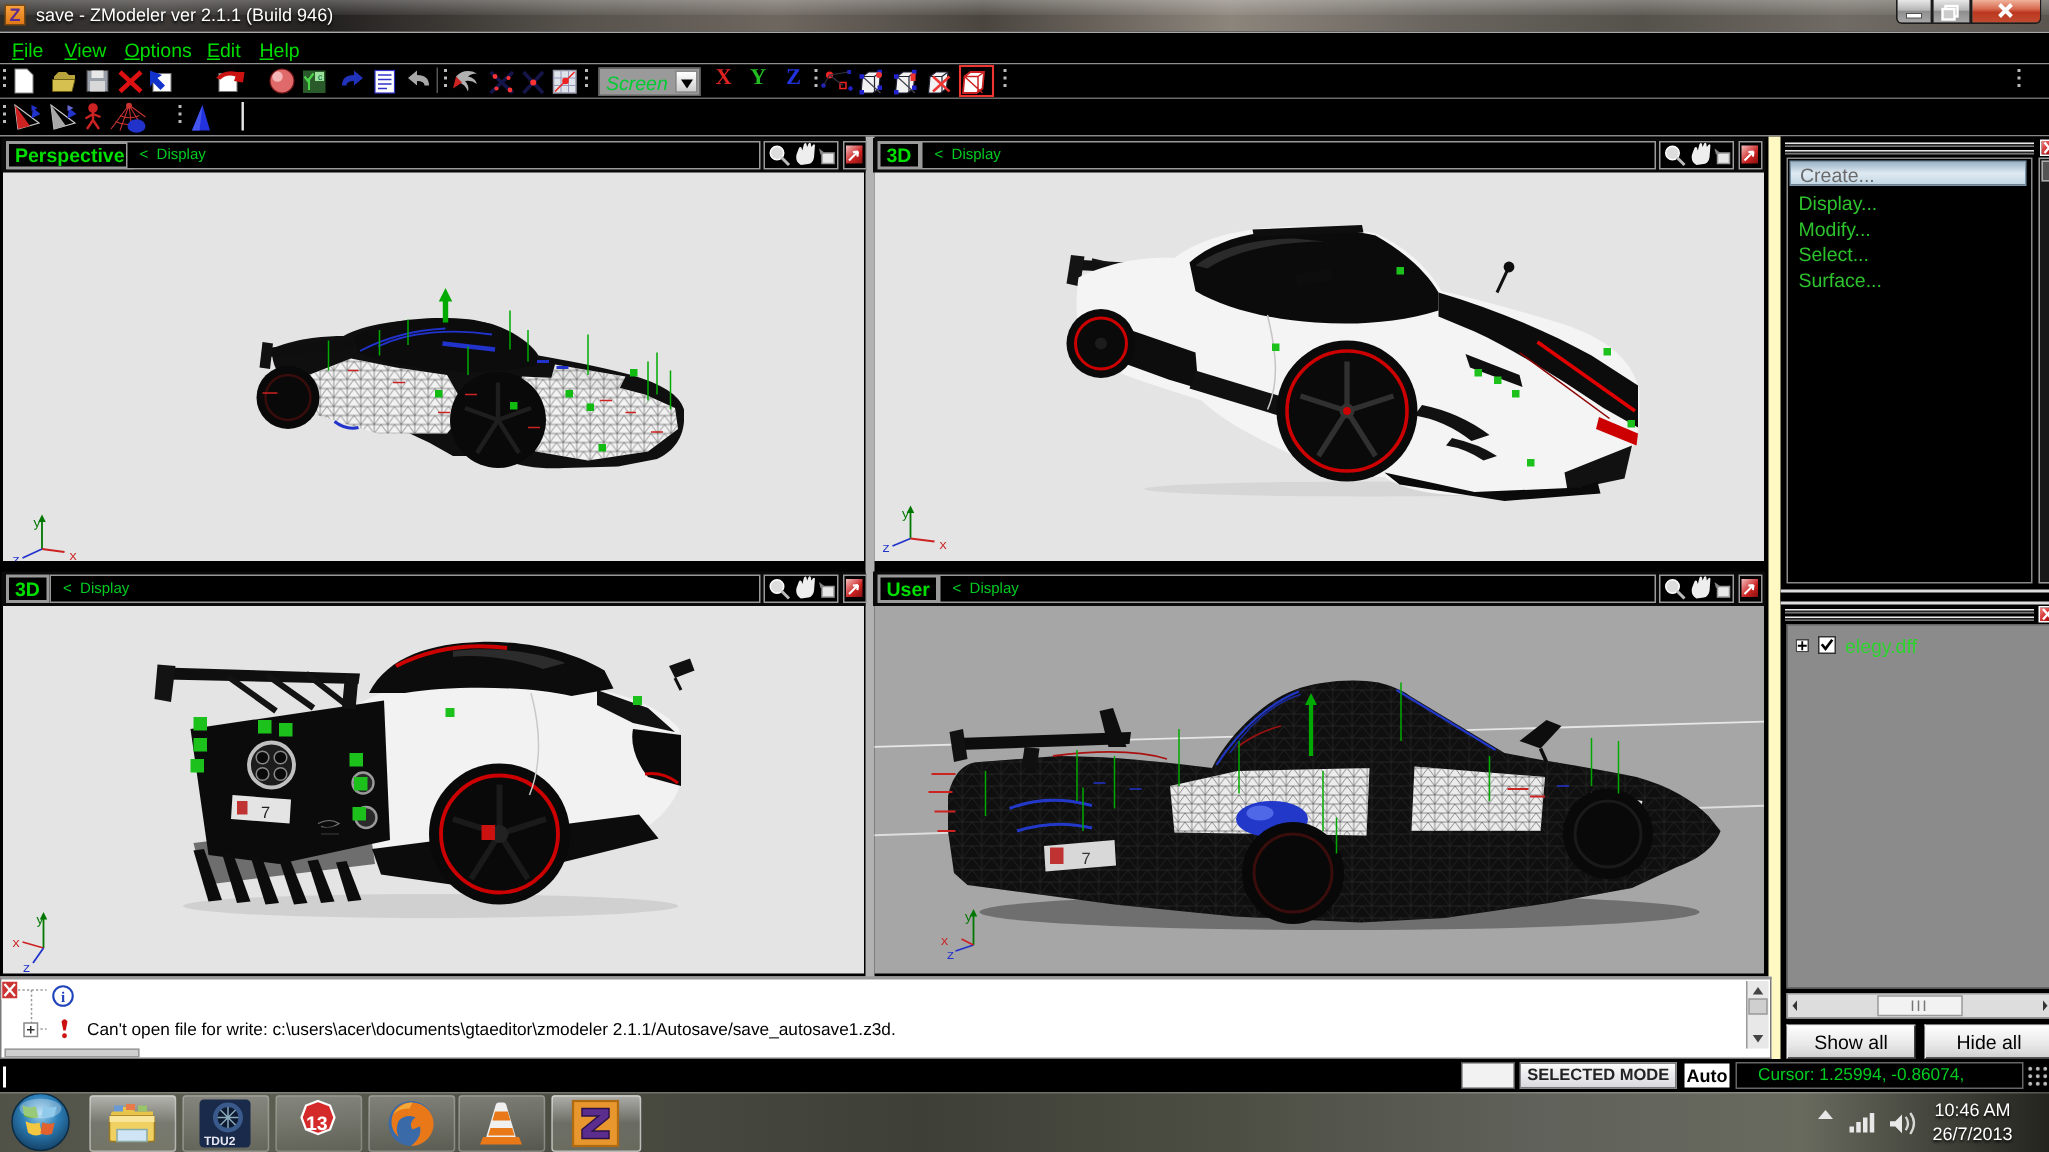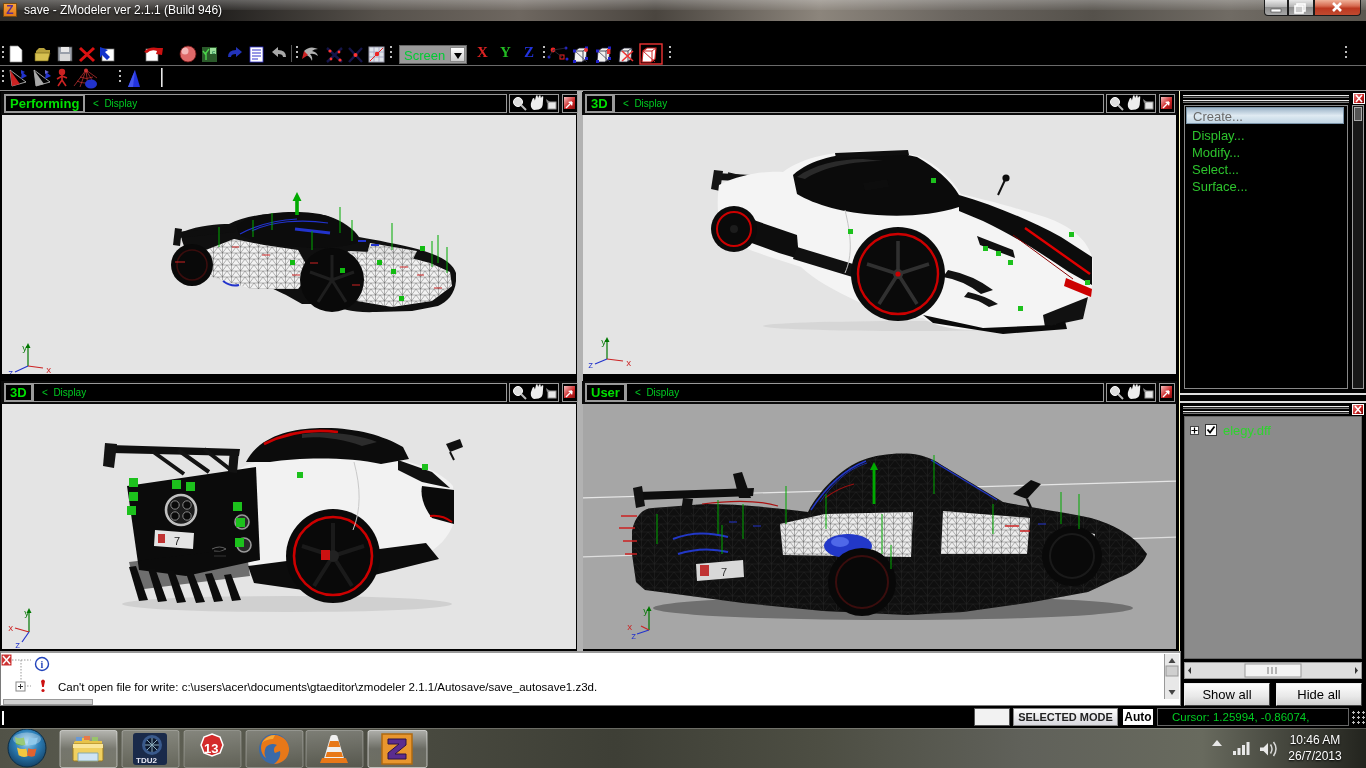--- a/index.html
+++ b/index.html
@@ -20,35 +20,35 @@
 #btnclose{left:1314px;width:47px;border-radius:0 0 4px 0;
  background:linear-gradient(180deg,#f0b29a 0%,#d66a50 40%,#bc3820 55%,#c04a30 100%);}
 .winbtn svg{display:block;margin:0 auto;}
 
 #menubar{left:0;top:21px;width:1366px;height:22px;background:#000;border-top:1px solid #a8a8a8;border-bottom:1px solid #909090;}
 #menubar span{position:absolute;top:4px;color:#00dd00;font-size:13px;}
 #menubar u{text-decoration:underline;}
 
 #tb1{left:0;top:43px;width:1366px;height:23px;background:#000;border-bottom:1px solid #6a6a6a;}
 #tb2{left:0;top:66px;width:1366px;height:25px;background:#000;border-bottom:1px solid #8a8a8a;}
-#screenbox{position:absolute;left:399px;top:2px;width:68px;height:19px;background:#9a9a9a;border:1px solid #666;}
+#screenbox{position:absolute;left:399px;top:2px;width:68px;height:19px;background:#9a9a9a;border:1px solid #666;font-style:italic;}
 #screenbox .lbl{position:absolute;left:4px;top:2px;color:#00cc33;font-size:13px;}
 #screenbox .dd{position:absolute;right:1px;top:1px;width:15px;height:15px;background:linear-gradient(180deg,#fff,#ccc);border:1px solid #888;}
 #screenbox .dd:after{content:"";position:absolute;left:3px;top:5px;border:4px solid transparent;border-top:6px solid #000;}
 .axletter{position:absolute;top:44px;font-weight:bold;font-size:16px;font-family:"Liberation Serif",serif;}
 
 .vph{position:absolute;height:23px;background:#0a0a0a;}
 .vplabel{position:absolute;left:3px;top:2px;height:19px;background:#000;border:2px solid #9a9a9a;color:#00e000;font-weight:bold;font-size:13px;padding:0 4px;line-height:15px;}
 .vpdisp{position:absolute;top:2px;height:19px;background:#000;border:1px solid #9a9a9a;color:#00cc22;font-size:10px;line-height:17px;padding-left:8px;}
 .vpicons{position:absolute;top:2px;width:50px;height:19px;background:#000;border:1px solid #9a9a9a;}
 .vpred{position:absolute;top:2px;width:16px;height:19px;background:#000;border:1px solid #9a9a9a;}
 .vpred .rs{position:absolute;left:1px;top:2px;width:11px;height:12px;background:linear-gradient(135deg,#f5c0c0,#cc2222 60%,#881111);}
 .vpc{position:absolute;background:#e4e4e4;}
 
-#rpanel{left:1179px;top:91px;width:187px;height:615px;background:#000;border-left:1px solid #fef9c3;}
+#rpanel{left:1179px;top:91px;width:187px;height:615px;background:#000;border-left:8px solid #fef9c3;}
 .ridge{position:absolute;height:3px;border-top:1px solid #e8e8e8;border-bottom:1px solid #777;background:#222;}
 .redx{position:absolute;width:12px;height:11px;background:linear-gradient(135deg,#e88,#c22 55%,#700);border:1px solid #fff;}
 .redx svg{display:block}
 #rlist{position:absolute;left:4px;top:14px;width:164px;height:284px;background:#000;border:1px solid #888;}
 #rlist .sel{position:absolute;left:1px;top:1px;width:158px;height:17px;background:linear-gradient(180deg,#9db4c8,#dfeaf2 50%,#c2d6e4);border:1px solid #7a93a8;color:#6a6a6a;font-size:13px;padding:1px 0 0 6px;}
 #rlist .it{position:absolute;left:7px;color:#2dc32d;font-size:13px;}
 #rscroll{position:absolute;left:172px;top:14px;width:12px;height:284px;background:#181818;border:1px solid #999;}
 #rscroll .thumb{position:absolute;left:1px;top:1px;width:8px;height:14px;background:#555;border:1px solid #aaa;}
 #rsplit{position:absolute;left:0px;top:302px;width:187px;height:10px;background:#000;border-top:2px solid #ddd;border-bottom:2px solid #ddd;}
 #rgray{position:absolute;left:4px;top:325px;width:178px;height:243px;background:#8b8b8b;border:1px solid #666;}
@@ -97,20 +97,27 @@
           <rect x="6" y="6" width="8" height="7" fill="#ccc" stroke="#fff" stroke-width="1.6"></rect>
         </svg>
       </div>
     <div id="btnclose" class="winbtn abs">
         <svg width="45" height="14">
           <path d="M18 3 L26 11 M26 3 L18 11" stroke="#fff" stroke-width="2.6"></path>
         </svg>
       </div>
   </div>
 
+  <div id="menubar" class="abs">
+    <span style="left:8px"><u>F</u>ile</span>
+    <span style="left:43px"><u>V</u>iew</span>
+    <span style="left:83px"><u>O</u>ptions</span>
+    <span style="left:138px"><u>E</u>dit</span>
+    <span style="left:173px"><u>H</u>elp</span>
+  </div>
 
   <div id="tb1" class="abs">
     <svg width="1366" height="22" style="position:absolute;left:0;top:0">
 
       <g fill="#bbb">
         <rect x="2" y="3" width="2" height="2"></rect>
           <rect x="2" y="8" width="2" height="2"></rect>
           <rect x="2" y="13" width="2" height="2"></rect>
         <rect x="296" y="3" width="2" height="2"></rect>
           <rect x="296" y="8" width="2" height="2"></rect>
@@ -261,21 +268,21 @@
 
       <path d="M135 4 L128 21 L140 21 Z" fill="#2233dd"></path>
       <path d="M135 4 L128 21 L133 21 Z" fill="#4455ee"></path>
       <rect x="161" y="2" width="1.6" height="19" fill="#e8e8e8"></rect>
     </svg>
   </div>
 
   <div class="abs" style="left:577px;top:91px;width:6px;height:560px;background:#b2b2b2;"></div>
 
   <div class="vph" style="left:1px;top:92px;width:576px;">
-    <div class="vplabel">Performing</div>
+    <div class="vplabel">Perspective</div>
     <div class="vpdisp" style="left:83px;width:423px;">&lt;&nbsp;&nbsp;Display</div>
     <div class="vpicons" style="left:508px;"><svg width="48" height="17">
       <circle cx="8" cy="7" r="4.5" fill="#ddd" stroke="#fff"></circle>
           <path d="M11 10 L16 15" stroke="#bbb" stroke-width="2"></path>
       <path d="M24 15 q-4 -2 -3 -7 l1.5 -4 q.8 -1.6 1.8 -.6 l.6 2 l1 -4 q.6 -1.6 1.6 -.8 l.6 2.4 l.8 -2 q.8 -1.4 1.6 -.4 l.4 2.4 l1 -1.4 q1 -1 1.4 .2 l-.6 8 q-.6 4 -4 4.6 Z" fill="#eee"></path>
       <rect x="38" y="7" width="8" height="7" fill="#e8e8e8" stroke="#999"></rect>
           <path d="M36 4 l4 3 l-3 1 Z" fill="#888"></path>
     </svg></div>
     <div class="vpred" style="left:561px;">
         <div class="rs"><svg width="11" height="12">

